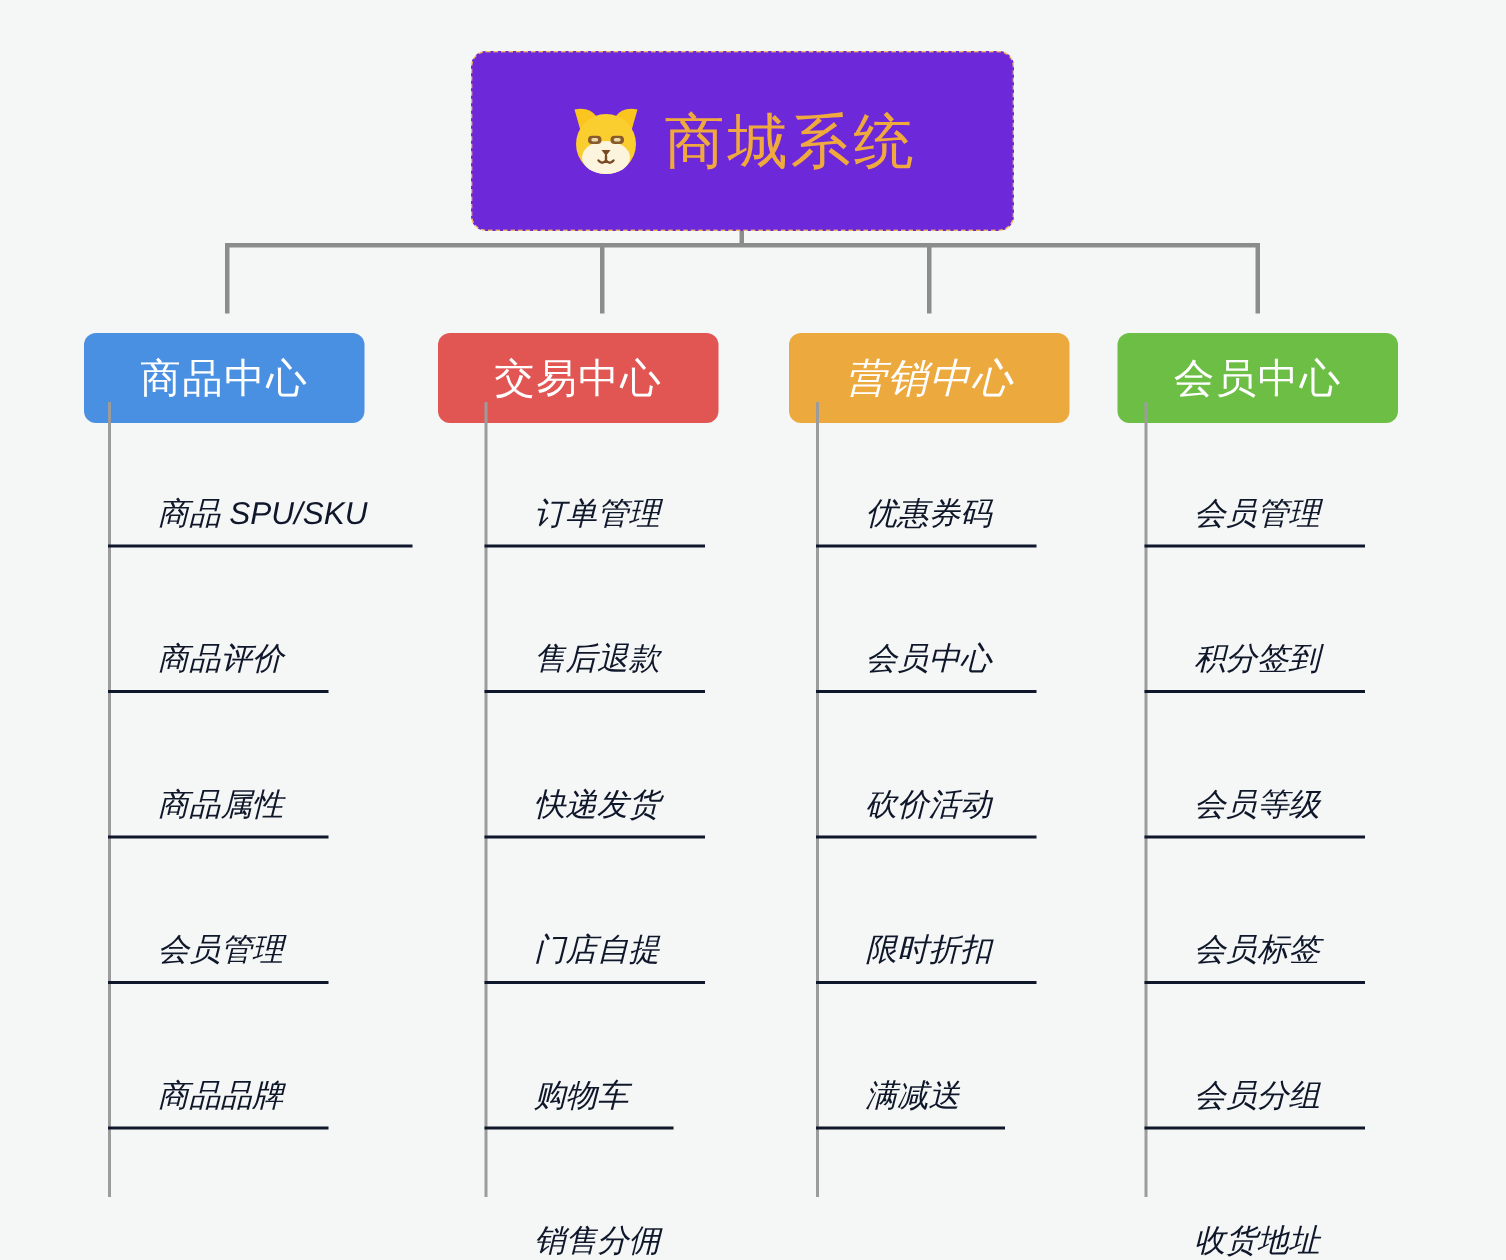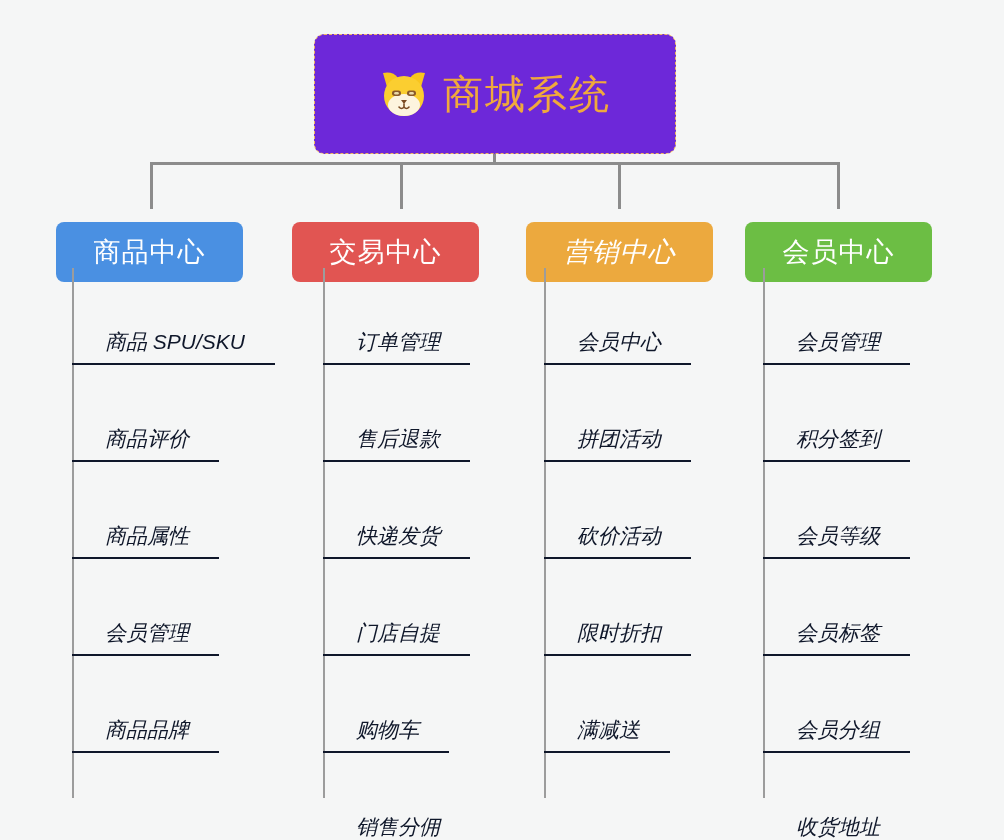--- a/index.html
+++ b/index.html
@@ -94,22 +94,22 @@
   <div class="leaf">订单管理</div>
   <div class="leaf">售后退款</div>
   <div class="leaf">快递发货</div>
   <div class="leaf">门店自提</div>
   <div class="leaf">购物车</div>
   <div class="leaf">销售分佣</div>
 </div>
 
 <div class="branch-col col-3">
   <div class="spine"></div>
+  <div class="leaf">优惠券码</div>
   <div class="leaf">会员中心</div>
-  <div class="leaf">拼团活动</div>
   <div class="leaf">砍价活动</div>
   <div class="leaf">限时折扣</div>
   <div class="leaf">满减送</div>
 </div>
 
 <div class="branch-col col-4">
   <div class="spine"></div>
   <div class="leaf">会员管理</div>
   <div class="leaf">积分签到</div>
   <div class="leaf">会员等级</div>

